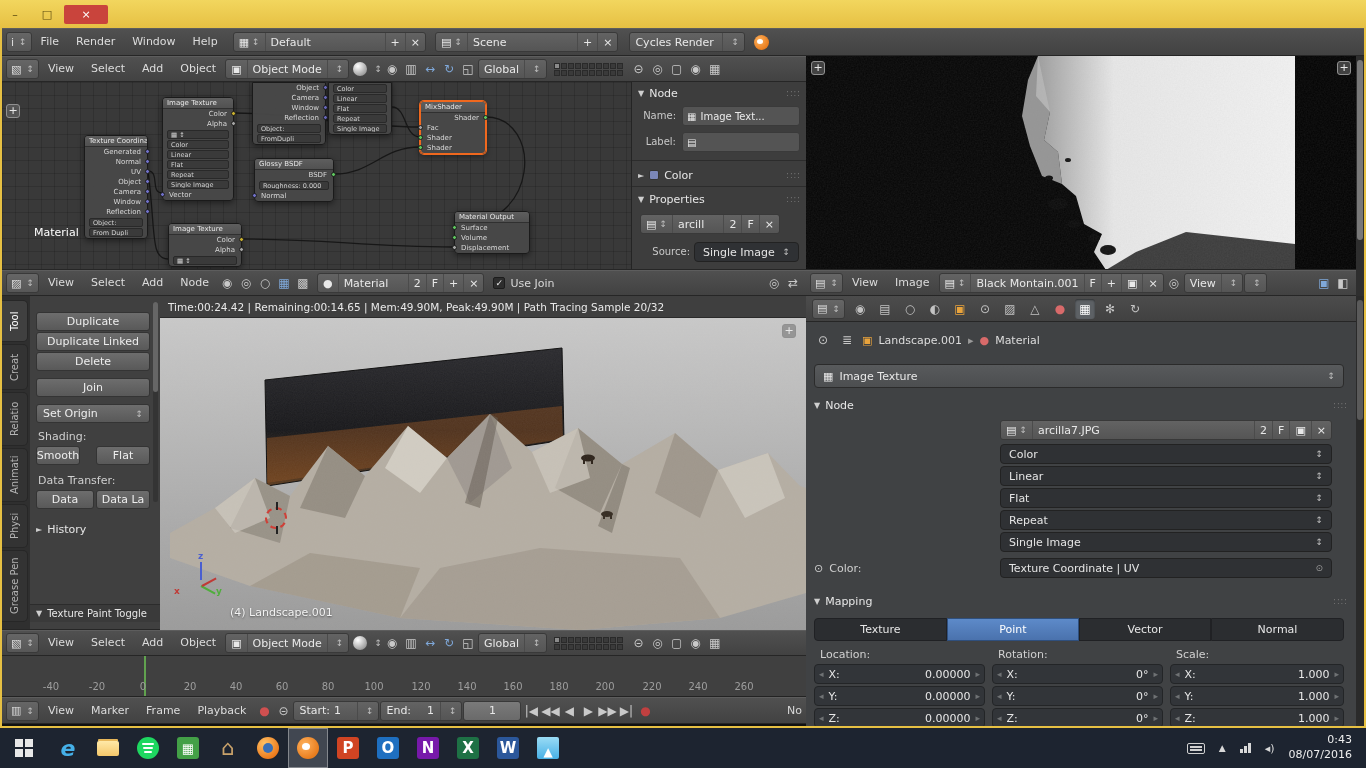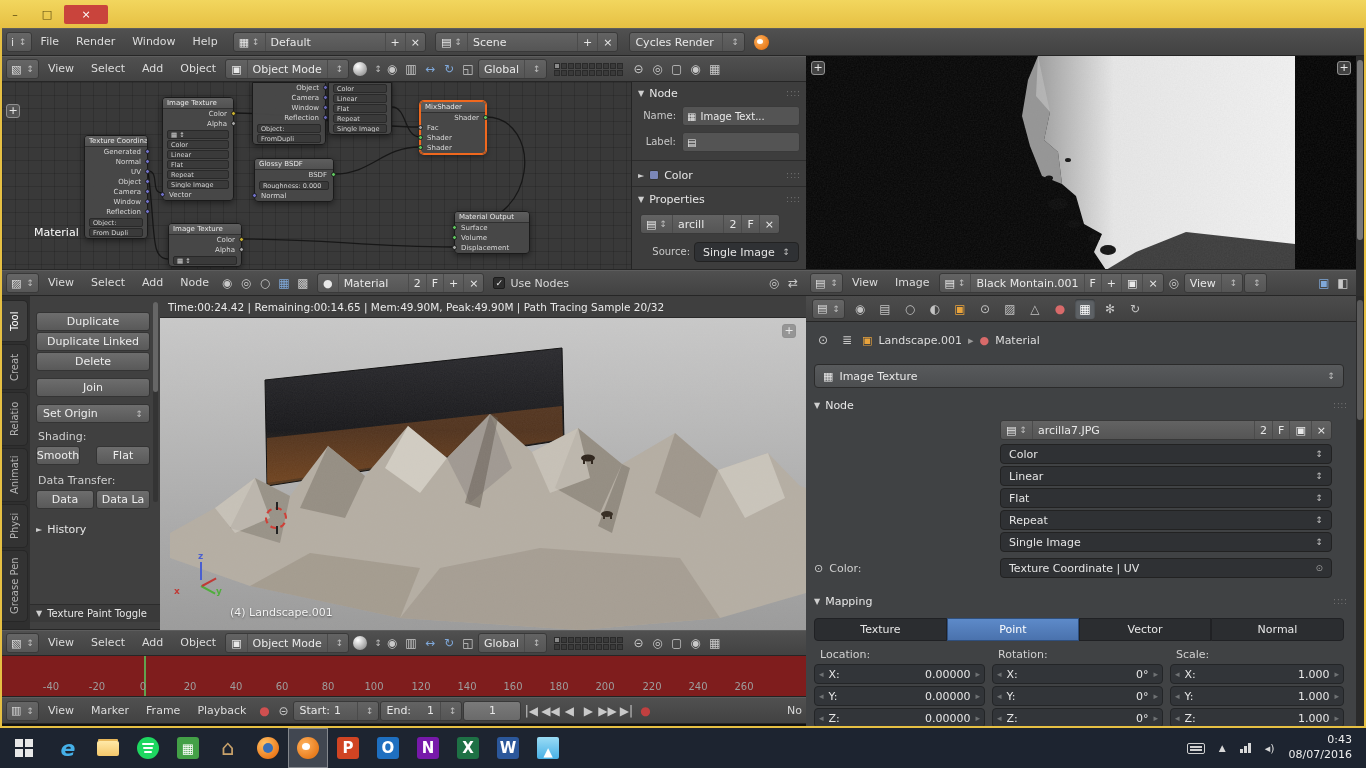--- a/index.html
+++ b/index.html
@@ -59,21 +59,21 @@
 #renderstats{background:#3f3f3f;border-bottom:1px solid #2a2a2a;color:#e9e9e9;font-size:10.5px;display:flex;align-items:center;padding:0 8px;}
 #viewport{overflow:hidden;background:#a8a8a8;}
 .cursor3d{position:absolute;width:22px;height:22px;border-radius:50%;border:2px dashed #cf3f37;}
 .cursor3d::before{content:"";position:absolute;left:9px;top:-7px;width:2px;height:8px;background:#222;}
 .cursor3d::after{content:"";position:absolute;left:9px;top:17px;width:2px;height:8px;background:#222;}
 .axis{position:absolute;width:46px;height:46px;}
 .axis .ln{position:absolute;}
 .axis span{position:absolute;font-size:9px;font-weight:bold;}
 .corner{position:absolute;width:14px;height:14px;border:1px solid #909090;border-radius:3px;background:rgba(110,110,110,.55);color:#e8e8e8;font-size:11px;line-height:12px;text-align:center;}
 
-#timeline{background:#7f1d1d;border-bottom:1px solid #232323;overflow:hidden;padding-left:34px;}
+#timeline{background:#404040;border-bottom:1px solid #232323;overflow:hidden;padding-left:34px;}
 .tick{position:absolute;bottom:4px;transform:translateX(-50%);font-size:10px;color:#9d9d9d;}
 #framecursor{position:absolute;top:0;bottom:0;width:2px;background:#61a24f;}
 
 #props{background:#404244;overflow:hidden;}
 #propsheader{background:linear-gradient(#4c4c4c,#414141);border-bottom:1px solid #262626;display:flex;align-items:center;gap:5px;padding:0 6px;}
 .ptab{width:20px;height:20px;display:flex;align-items:center;justify-content:center;color:#c3c3c3;font-size:12px;border-radius:3px;}
 .ptab.active{background:#5d6165;box-shadow:inset 0 1px 2px rgba(0,0,0,.5);color:#fff;}
 .num{display:flex;align-items:center;background:#323539;border:1px solid #232527;border-radius:4px;height:20px;color:#e8e8e8;font-size:11px;padding:0 4px;position:absolute;}
 .num .arrow{color:rgba(255,255,255,.3);font-size:9px;}
 .num .lab{margin-left:5px;}
@@ -344,21 +344,21 @@
   <span class="ticon">▩</span>
   <span class="widget" style="margin-left:4px">
     <span class="seg">●</span>
     <span class="seg name" style="min-width:70px">Material</span>
     <span class="seg">2</span>
     <span class="seg">F</span>
     <span class="seg">+</span>
     <span class="seg">×</span>
   </span>
   <span class="cb">✓</span>
-  <span>Use Nodes</span>
+  <span>Use Join</span>
   <span style="flex:1"></span>
   <span class="ticon">◎</span>
   <span class="ticon">⇄</span>
 </div>
 
 <div class="a" id="tooltabs" style="left:2px;top:296px;width:28px;height:334px">
   <div class="ttab active" style="top:4px;height:42px">Tool</div>
   <div class="ttab" style="top:48px;height:46px">Creat</div>
   <div class="ttab" style="top:96px;height:54px">Relatio</div>
   <div class="ttab" style="top:152px;height:54px">Animati</div>

